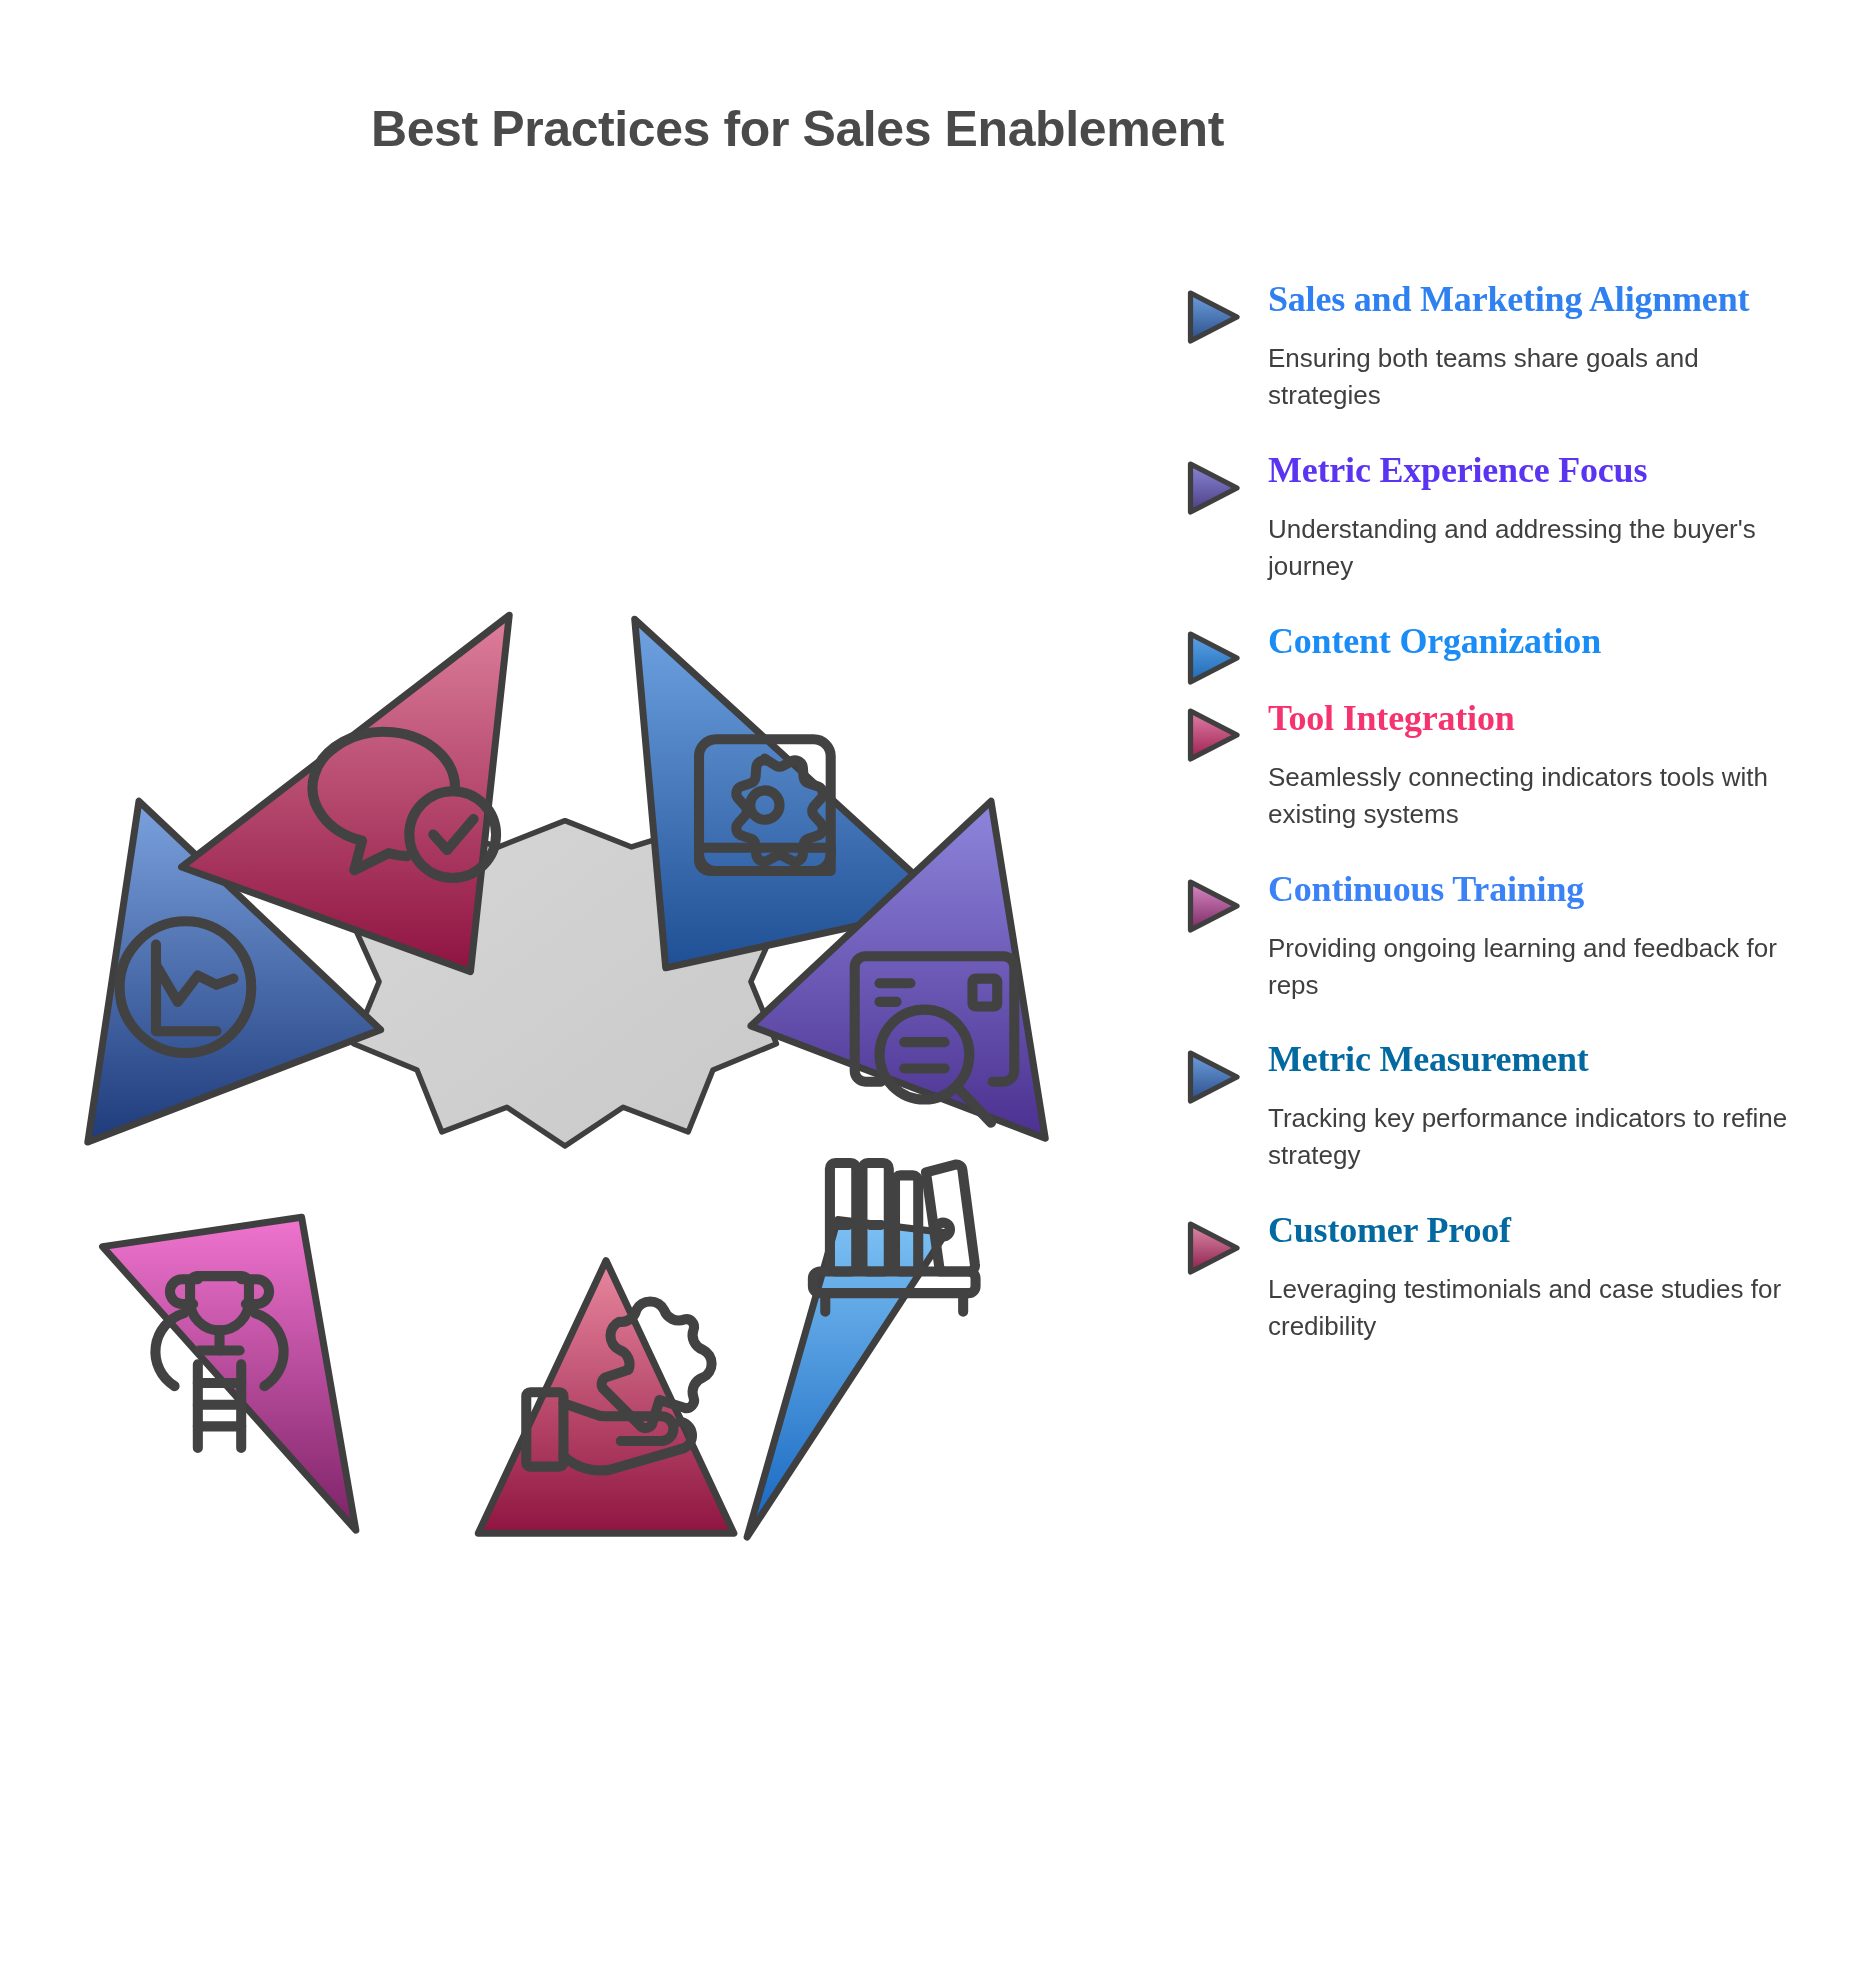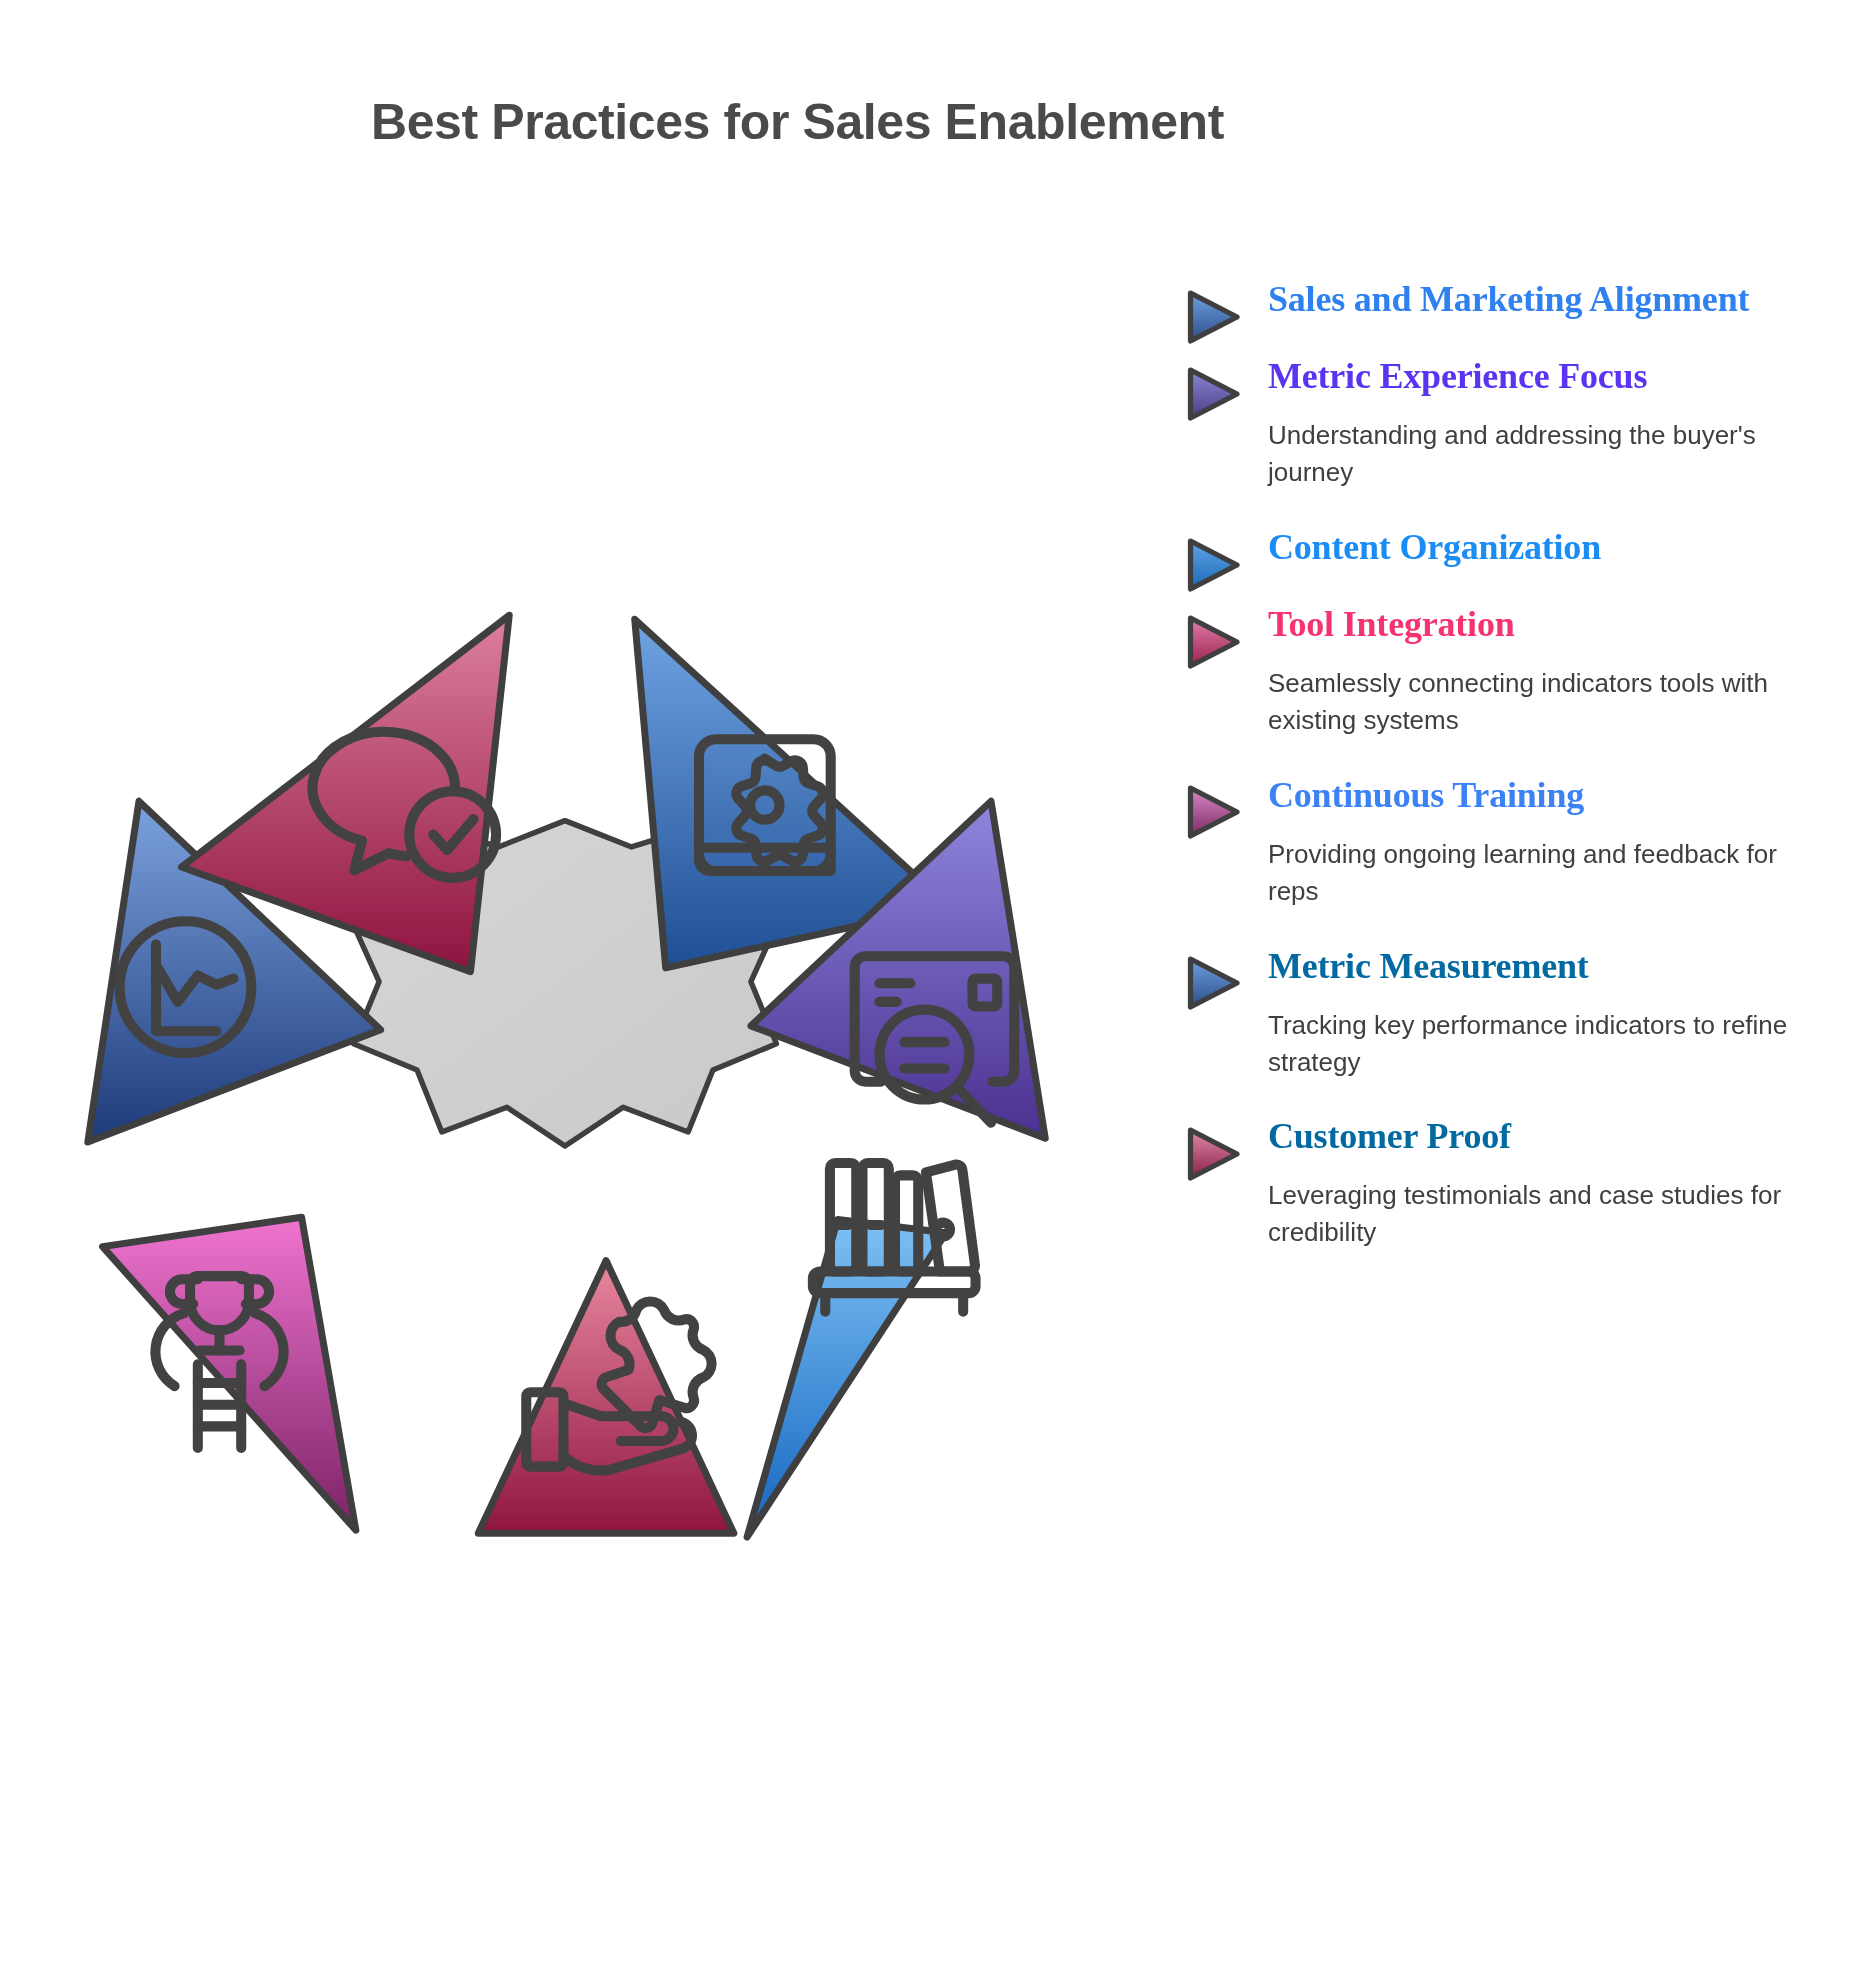--- a/index.html
+++ b/index.html
@@ -8,21 +8,21 @@
     font-family:"Liberation Sans", sans-serif;
     color:#444444;
     position:relative;
     overflow:hidden;
   }
   .page{position:relative;width:1873px;height:1986px;}
 
   
   .title{
     position:absolute;
-    top:93px;left:0;width:1595px;
+    top:100px;left:0;width:1595px;
     text-align:center;
     font-size:50px;
     font-weight:bold;
     color:#4a4a4a;
     letter-spacing:-0.4px;
     white-space:nowrap;
   }
 
   
   .diagram{
@@ -206,20 +206,21 @@
           <defs>
               <linearGradient id="m1" x1="0" y1="0" x2="0" y2="1">
             <stop offset="0%" stop-color="#6e9fe0"></stop>
                 <stop offset="100%" stop-color="#2c4f8a"></stop>
           </linearGradient>
             </defs>
           <polygon points="10,8 72,40 10,72" fill="url(#m1)" stroke="#3f3f3f" stroke-width="7" stroke-linejoin="round"></polygon>
         </svg>
       </span>
       <p class="item-title" style="color:#2f80f0">Sales and Marketing Alignment</p>
+      <p class="item-desc">Ensuring both teams share goals and strategies</p>
     </div>
 
     <div class="item">
       <span class="marker">
         <svg viewBox="0 0 80 80" xmlns="http://www.w3.org/2000/svg">
           <defs>
               <linearGradient id="m2" x1="0" y1="0" x2="0" y2="1">
             <stop offset="0%" stop-color="#8a86d6"></stop>
                 <stop offset="100%" stop-color="#4a3f84"></stop>
           </linearGradient>

